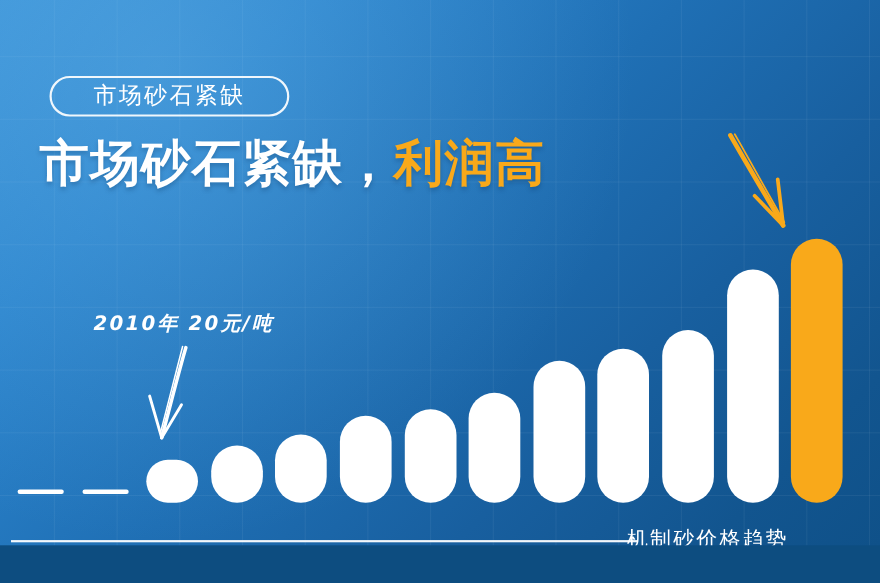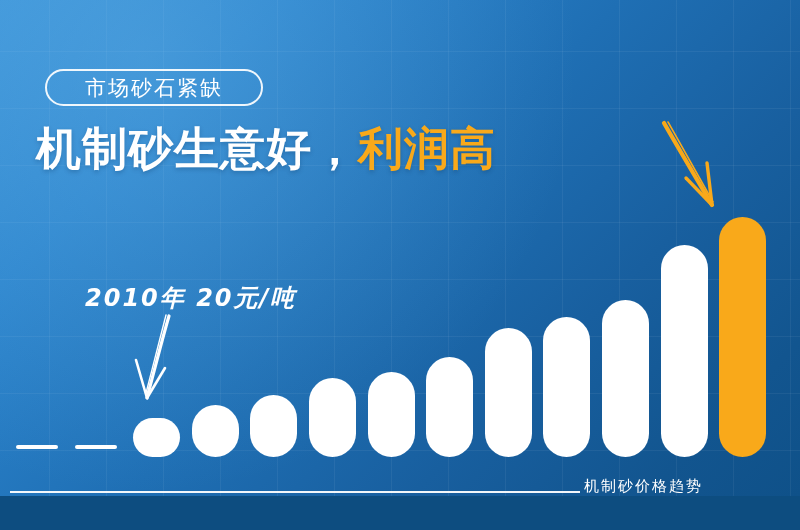--- a/index.html
+++ b/index.html
@@ -78,21 +78,21 @@
     white-space: nowrap;
     font-family: "DejaVu Sans", "Liberation Sans", sans-serif;
     font-weight: bold;
     font-style: italic;
     letter-spacing: 2px;
   }
   #anno-2010 {
     left: 85px;
     top: 282px;
     color: #ffffff;
-    font-size: 24px;
+    font-size: 18px;
   }
   #anno-2020 {
     left: 492px;
     top: 60px;
     color: #f9a91a;
     font-size: 27px;
     letter-spacing: 3px;
   }
 
   .arrow-svg { position: absolute; pointer-events: none; }
@@ -125,43 +125,43 @@
   #baseline {
     position: absolute;
     left: 10px;
     top: 491px;
     width: 570px;
     height: 2px;
     background: rgba(255,255,255,0.95);
   }
   #footer-label {
     position: absolute;
-    left: 584px;
+    left: 570px;
     top: 477px;
     color: #ffffff;
-    font-size: 15px;
+    font-size: 19px;
     letter-spacing: 2px;
     white-space: nowrap;
     text-align: right;
   }
 </style>
 </head>
 <body>
 
 <div id="poster">
 
   <div id="grid"></div>
   <div id="vignette"></div>
 
   <div class="badge">
     <span class="badge-text">市场砂石紧缺</span>
   </div>
 
   <div class="headline">
-    <span class="w">机制砂生意好，</span><span class="o">利润高</span>
+    <span class="w">市场砂石紧缺，</span><span class="o">利润高</span>
   </div>
 
   <div class="anno" id="anno-2010">2010年  20元/吨</div>
 
 
   <svg class="arrow-svg" id="arrow-left" width="70" height="100" viewBox="0 0 70 100">
     <path d="M44 6 C38 26, 30 58, 23 84 L22 88" stroke="#ffffff" stroke-width="3.2" fill="none" stroke-linecap="round"></path>
     <path d="M41 5 C36 24, 28 56, 21 83" stroke="#ffffff" stroke-width="1.4" fill="none" stroke-linecap="round"></path>
     <path d="M22 88 L11 50" stroke="#ffffff" stroke-width="2.6" fill="none" stroke-linecap="round"></path>
     <path d="M22 88 L40 58" stroke="#ffffff" stroke-width="2.6" fill="none" stroke-linecap="round"></path>

